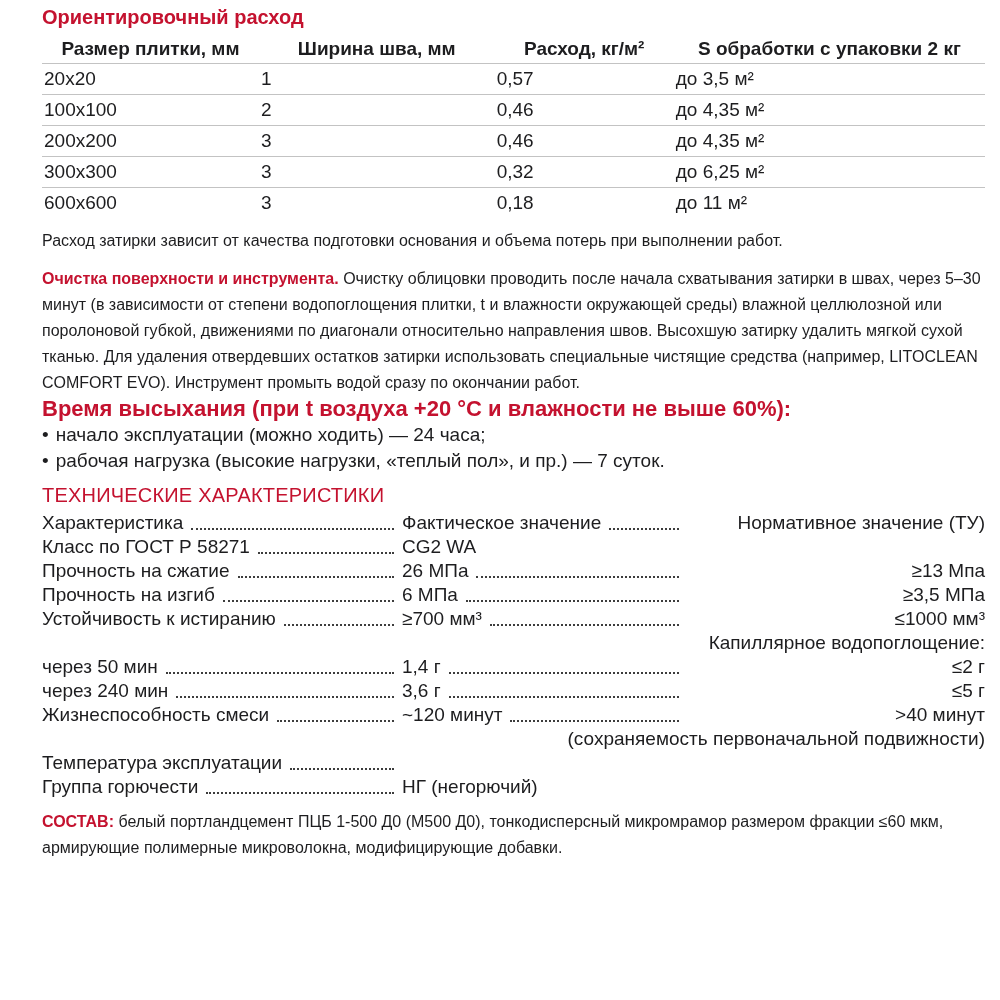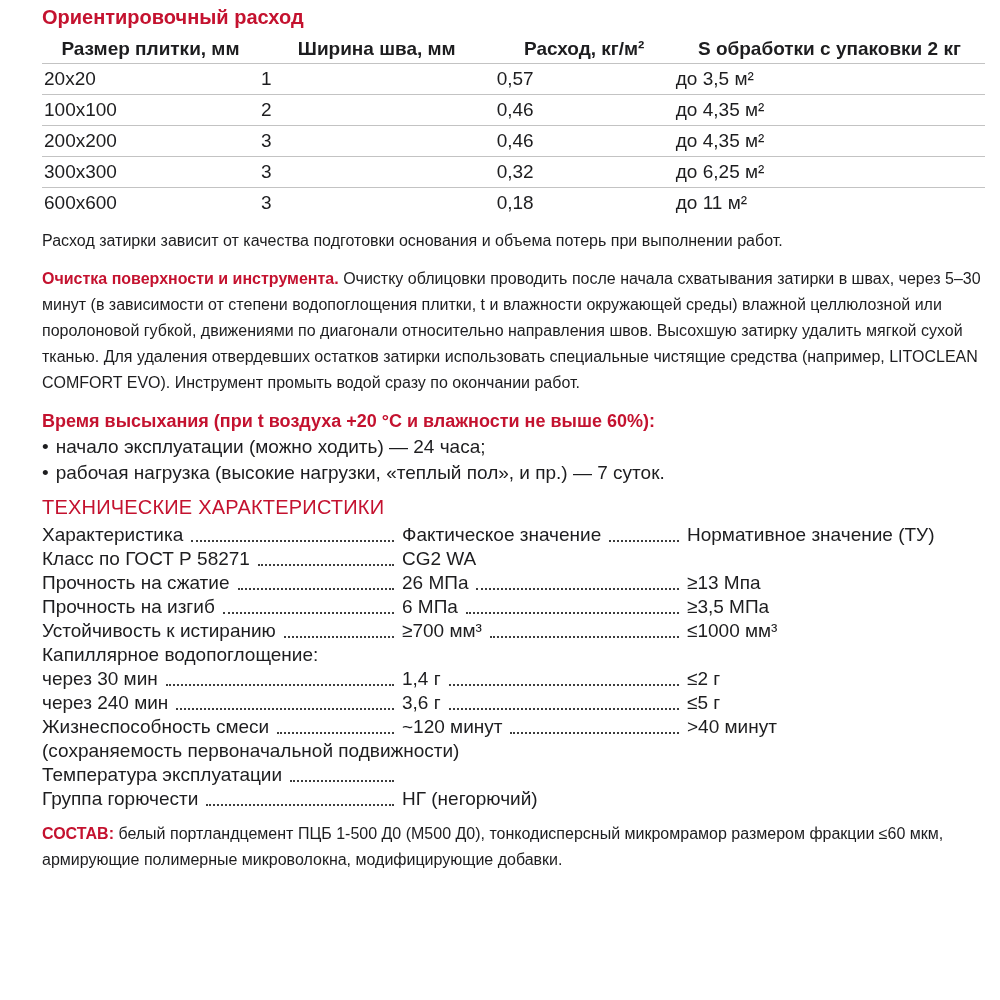--- a/index.html
+++ b/index.html
@@ -16,25 +16,25 @@
   .caps-title { color:var(--red); font-weight:normal; font-size:20px; margin:10px 0 4px; letter-spacing:.2px; }
 
   table.cons { width:100%; border-collapse:collapse; font-size:19px; table-layout:fixed; }
   table.cons th { font-weight:bold; height:28px; text-align:center; vertical-align:middle; padding:0 2px; }
   table.cons td { height:31px; text-align:left; vertical-align:middle; border-top:1px solid var(--rule); padding:0 2px; }
 
   p.body { font-size:16px; line-height:26px; margin:10px 0 0; }
   p.body.cleaning { margin-top:12px; }
   .red-inline { color:var(--red); font-weight:bold; }
 
-  .drying-title { color:var(--red); font-weight:bold; font-size:18px; line-height:26px; margin:12px 0 0; }
+  .drying-title { color:var(--red); font-weight:bold; font-size:22px; line-height:26px; margin:0 0 0; }
   ul.bullets { list-style:none; margin:0; padding:0; font-size:19px; line-height:26px; }
   ul.bullets li::before { content:"•"; margin-right:7px; }
 
-  .spec { font-size:19px; margin-top:2px; }
+  .spec { font-size:19px; margin-top:2px;text-align:right; }
   .spec-row { display:flex; line-height:24px; align-items:baseline; }
   .spec-row .c1 { flex:0 0 360px; display:flex; min-width:0; align-items:baseline; }
   .spec-row .c2 { flex:0 0 285px; display:flex; min-width:0; align-items:baseline; }
   .spec-row .c2.solo { flex:1 1 auto; }
   .spec-row .c3 { flex:1 1 auto; min-width:0; white-space:nowrap; }
   .spec-row .full { flex:1 1 auto; }
   .dots { flex:1 1 auto; min-width:14px; border-bottom:2px dotted #3d3d3d; margin:0 8px 5px 8px; align-self:flex-end; }
   .t { white-space:nowrap; }
 
   p.body.composition { }
@@ -161,21 +161,21 @@
           <span class="t">≥700 мм³</span>
           <span class="dots"></span>
         </div>
         <span class="c3 t">≤1000 мм³</span>
       </div>
       <div class="spec-row">
         <span class="full t">Капиллярное водопоглощение:</span>
       </div>
       <div class="spec-row">
         <div class="c1">
-          <span class="t">через 30 мин</span>
+          <span class="t">через 50 мин</span>
           <span class="dots"></span>
         </div>
         <div class="c2">
           <span class="t">1,4 г</span>
           <span class="dots"></span>
         </div>
         <span class="c3 t">≤2 г</span>
       </div>
       <div class="spec-row">
         <div class="c1">

